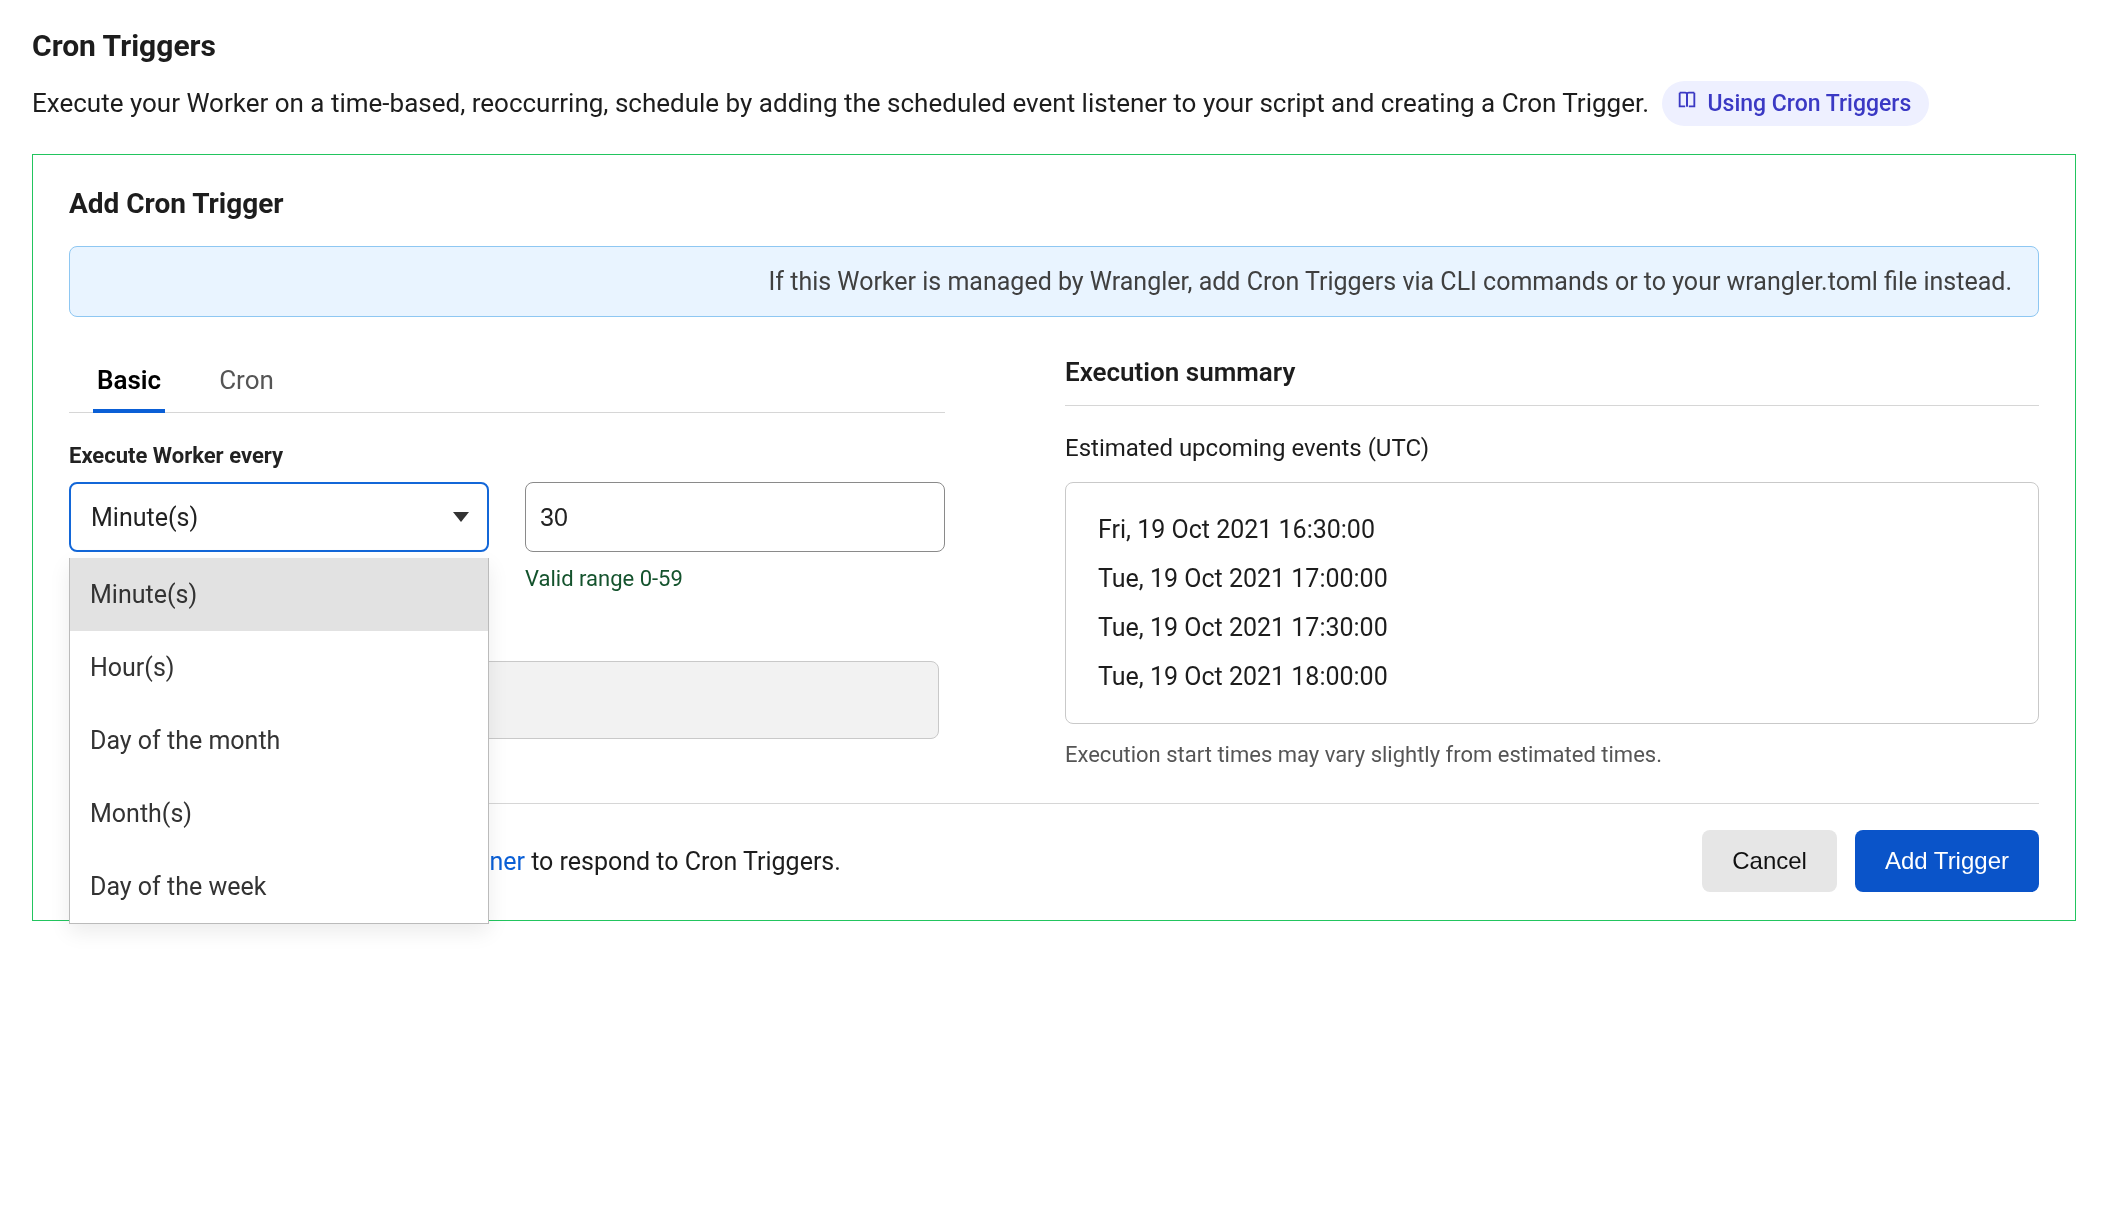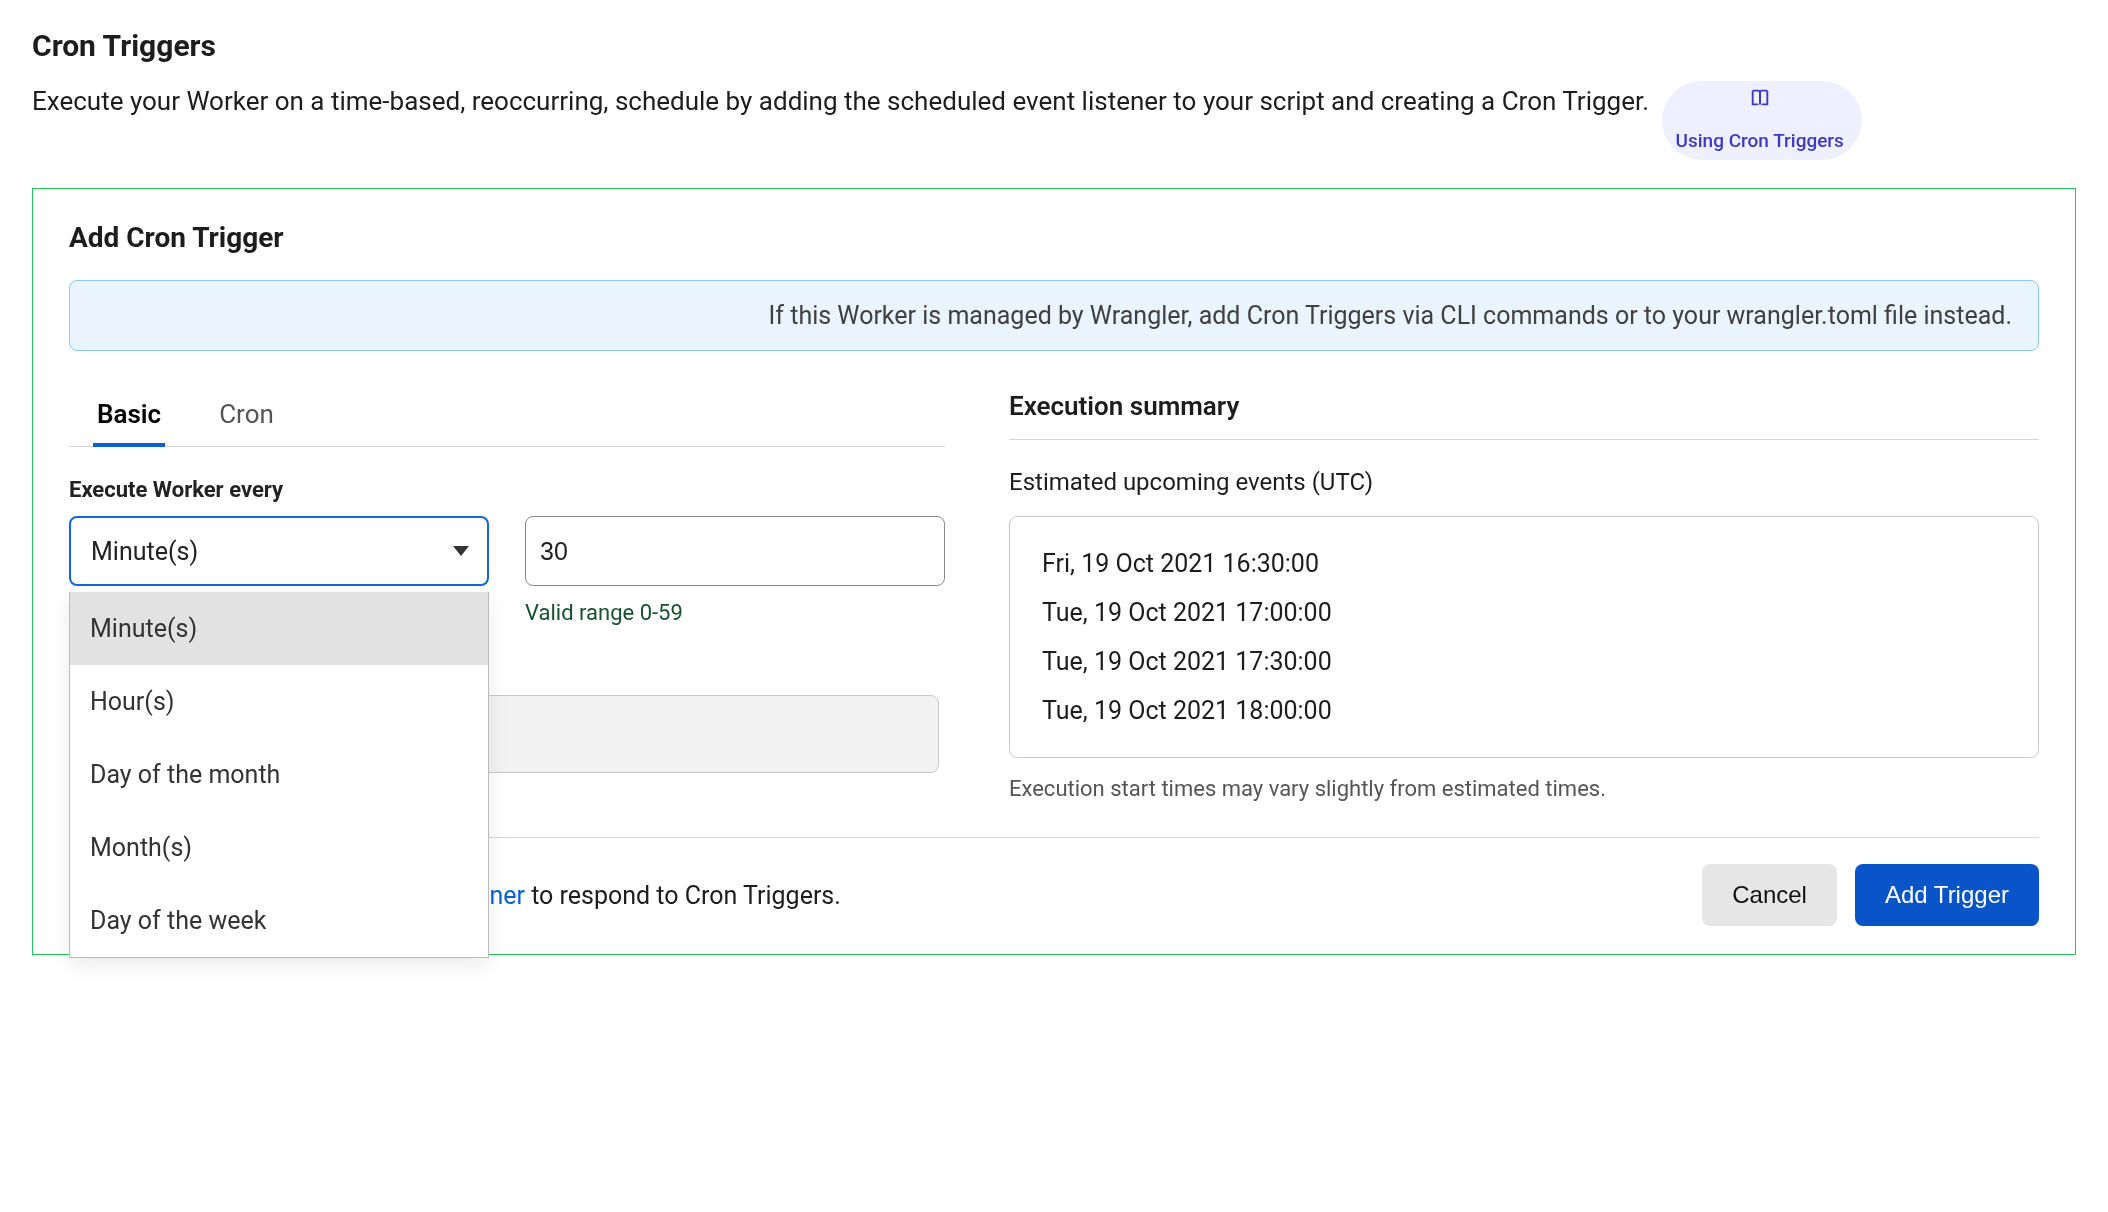--- a/index.html
+++ b/index.html
@@ -22,26 +22,25 @@
     margin-bottom: 28px;
   }
   .doc-chip {
     display: inline-flex;
     align-items: center;
     gap: 10px;
     background: #eef0ff;
     color: #3b39c4;
     border-radius: 999px;
     padding: 6px 18px 6px 14px;
-    font-size: 19px;
+    font-size: 23px;
     font-weight: 500;
     margin-left: 6px;
     vertical-align: 1px;
     cursor: pointer;
-    flex-direction: column;
   }
   .doc-chip svg { width: 22px; height: 22px; }
 
   .card {
     border: 1px solid #22c55e;
     border-radius: 0;
     padding: 32px 36px 28px 36px;
   }
   .card h2 {
     font-size: 28px;
@@ -54,21 +53,21 @@
     border-radius: 8px;
     padding: 20px 26px;
     font-size: 25px;
     color: #404040;
     margin-bottom: 40px;
     text-align: right;
   }
 
   .two-col {
     display: flex;
-    gap: 64px;
+    gap: 120px;
     align-items: flex-start;
     margin-top: 34px;
   }
   .left-col { flex: 0 0 870px; position: relative; }
   .right-col { flex: 1; }
 
   
   .tabs {
     display: flex;
     gap: 50px;

